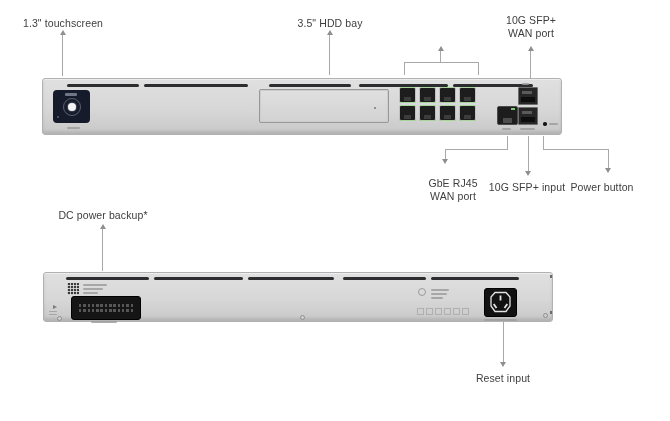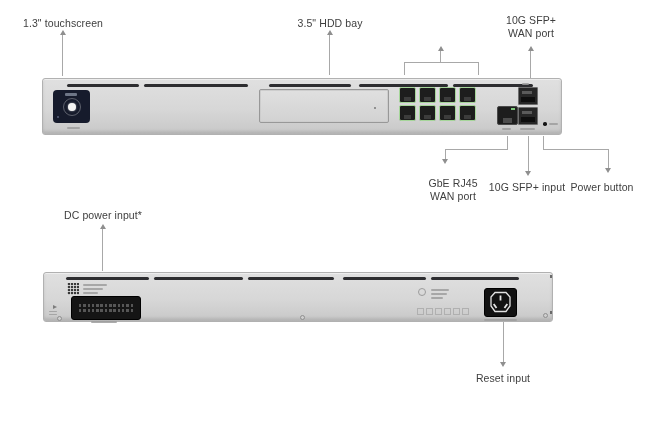--- a/index.html
+++ b/index.html
@@ -141,21 +141,21 @@
 
   <div class="lead v" style="left:543px;top:136px;height:13px;"></div>
   <div class="lead h" style="left:543px;top:149px;width:65px;"></div>
   <div class="lead v" style="left:608px;top:149px;height:19px;"></div>
   <div class="arr down" style="left:605px;top:168px;"></div>
   <div class="callout" style="left:602px;top:181px;">
     <div>Power button</div>
   </div>
 
   <div class="callout" style="left:103px;top:209px;">
-    <div>DC power input*</div>
+    <div>DC power backup*</div>
   </div>
   <div class="arr up" style="left:100px;top:224px;"></div>
   <div class="lead v" style="left:102px;top:229px;height:42px;"></div>
 
   <div class="device" style="left:43px;top:272px;width:510px;height:50px;">
     <div class="vent" style="top:4px;left:22px;width:83px;"></div>
     <div class="vent" style="top:4px;left:110px;width:89px;"></div>
     <div class="vent" style="top:4px;left:204px;width:86px;"></div>
     <div class="vent" style="top:4px;left:299px;width:83px;"></div>
     <div class="vent" style="top:4px;left:387px;width:88px;"></div>

